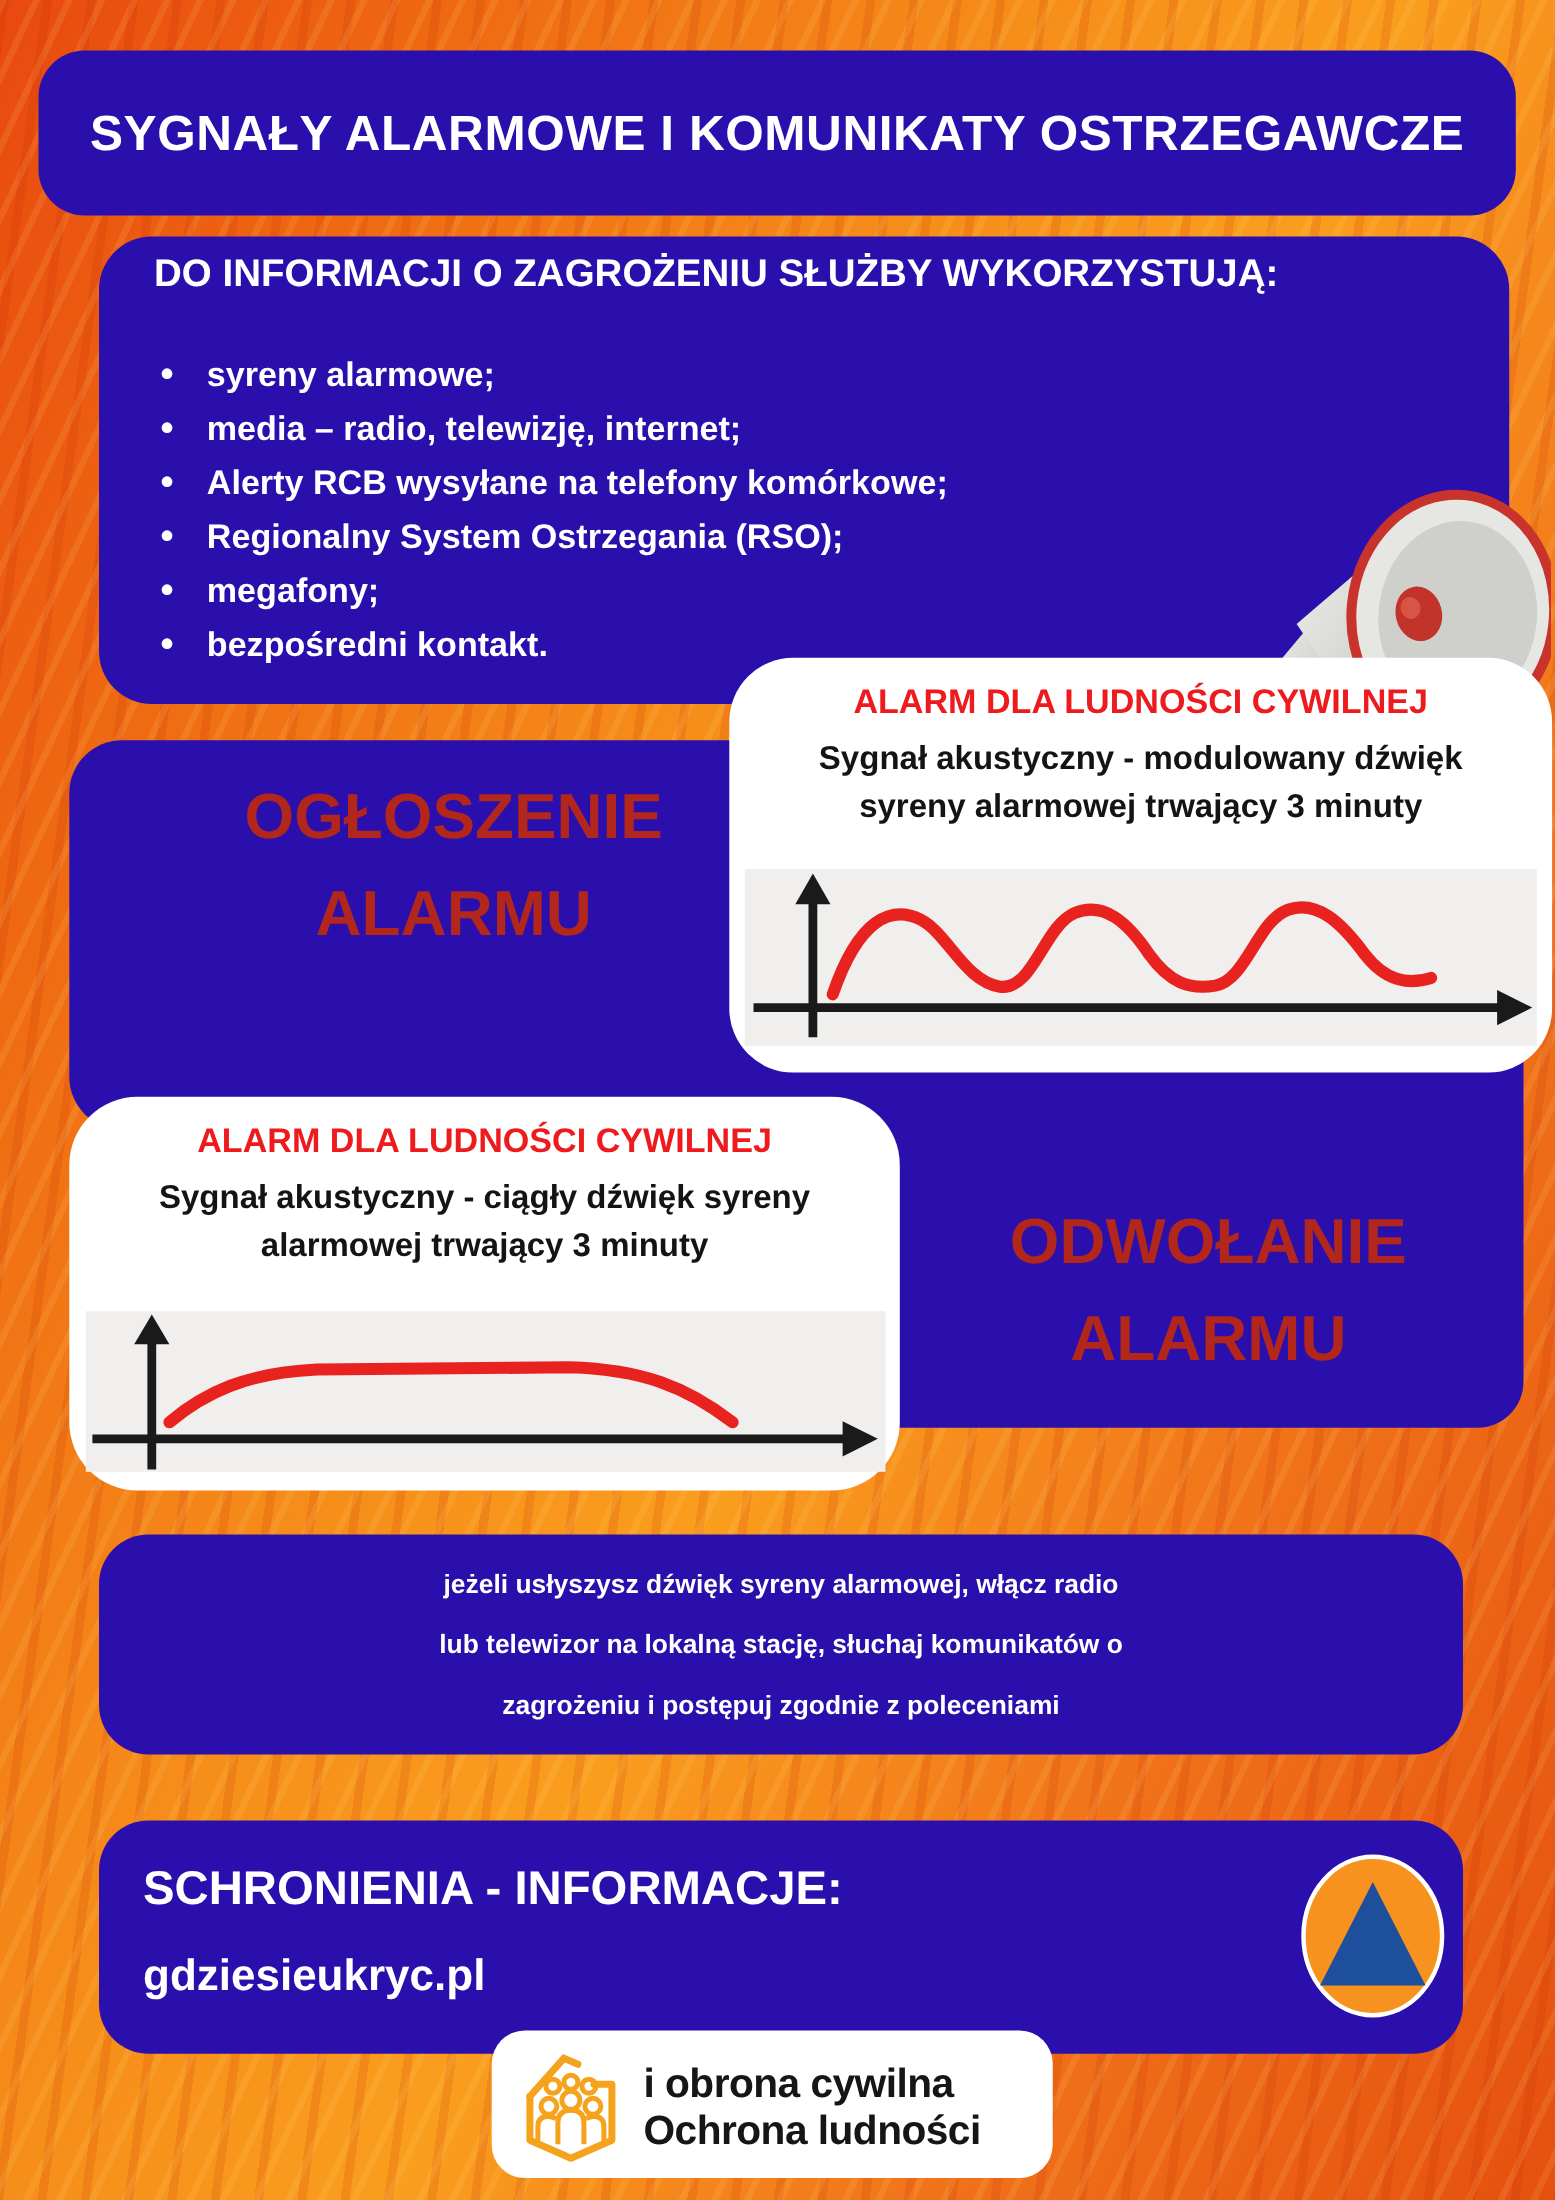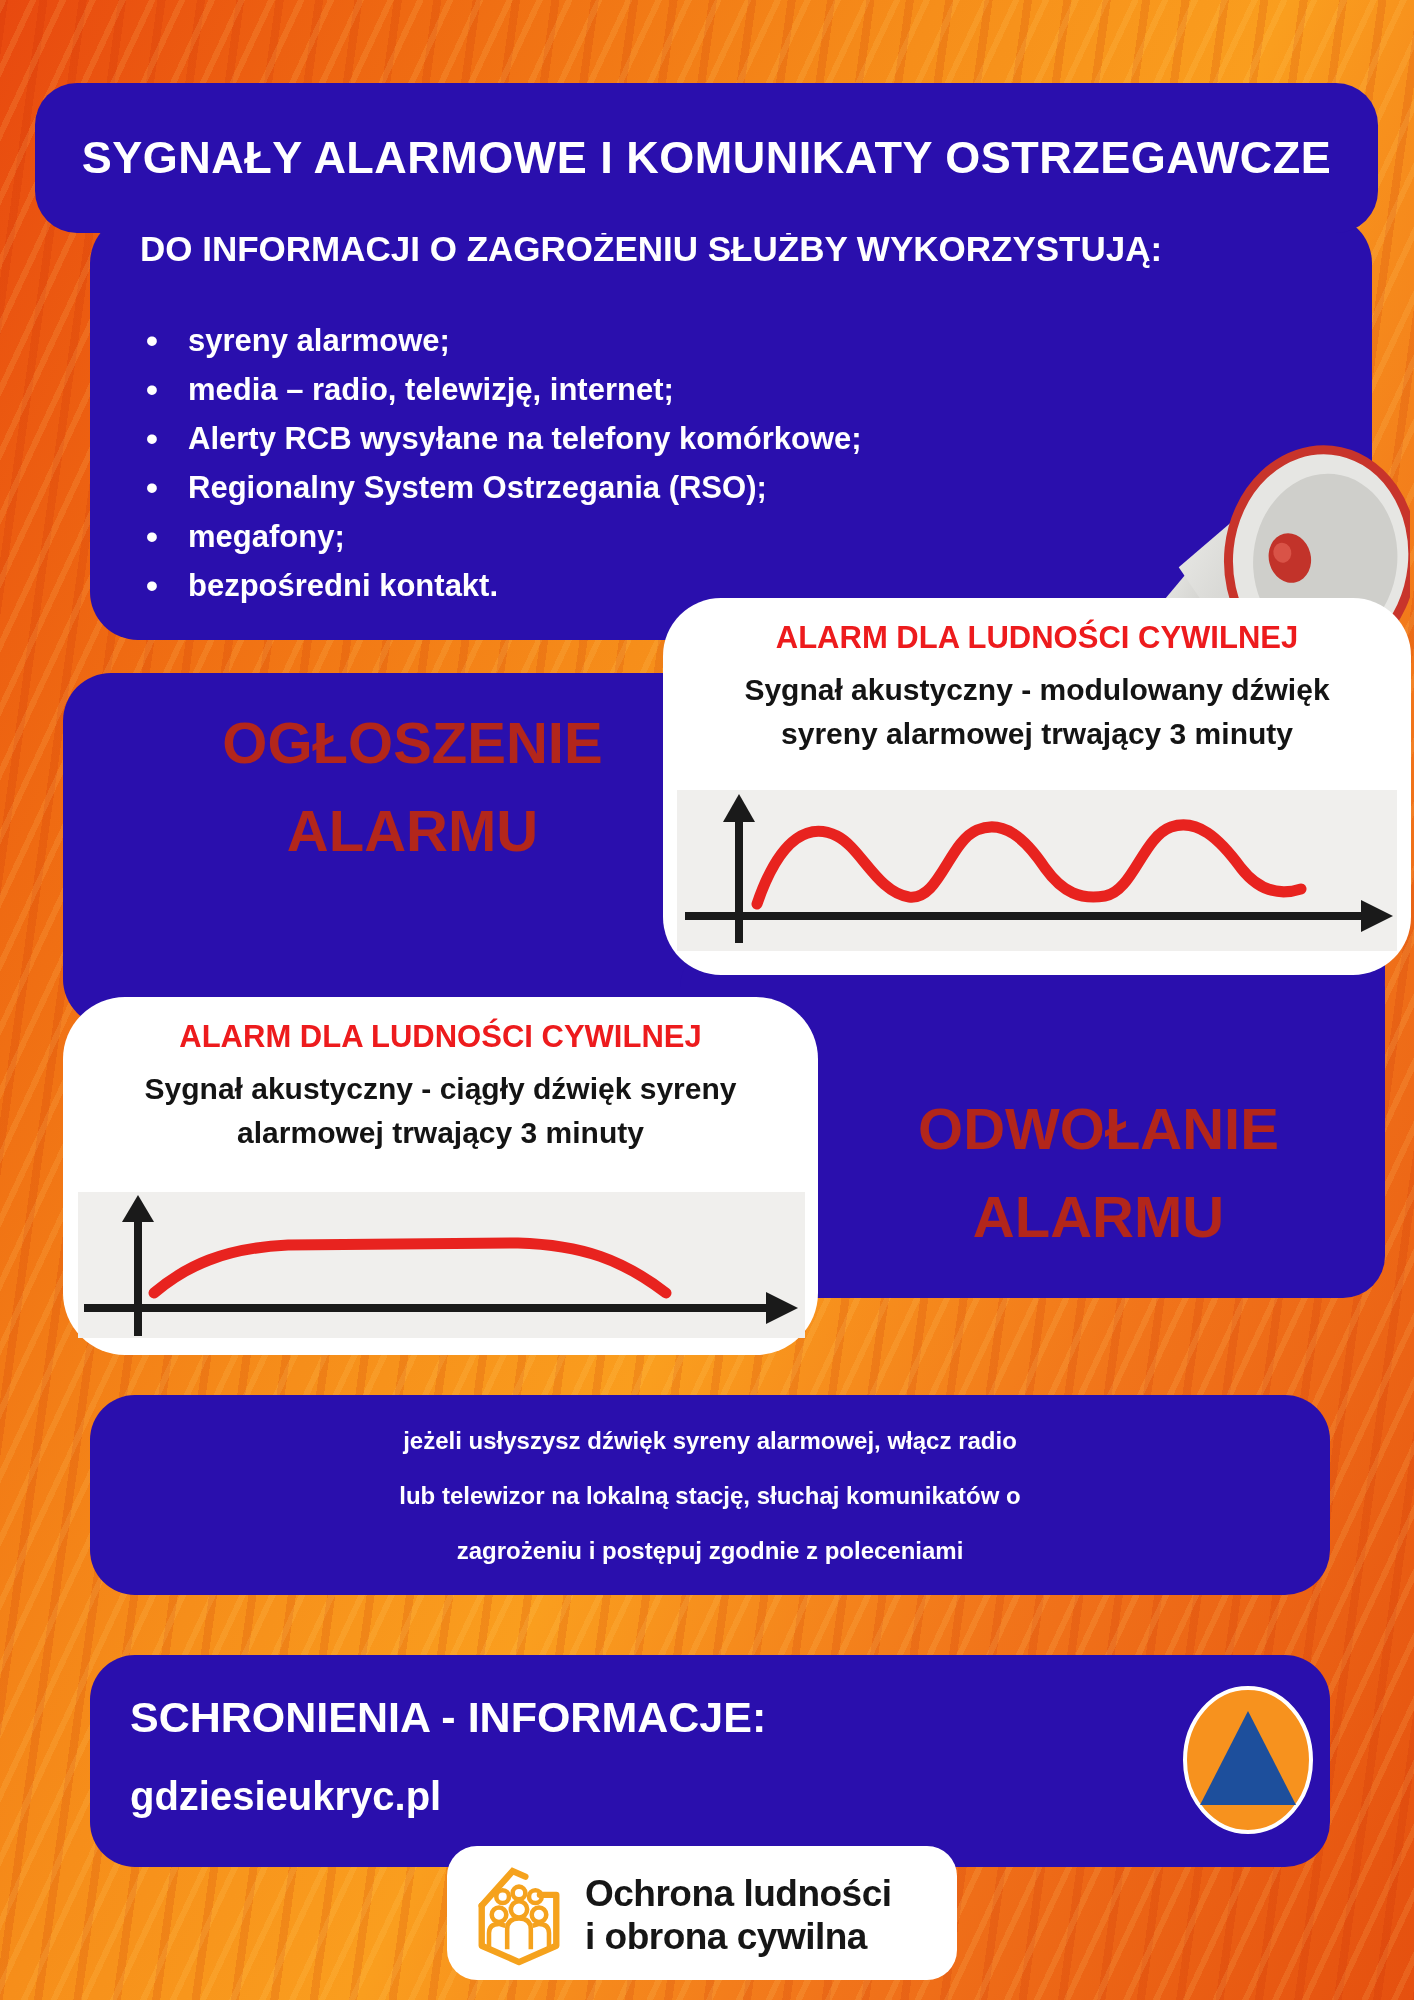--- a/index.html
+++ b/index.html
@@ -8,21 +8,21 @@
     font-family:"Liberation Sans", sans-serif;
     background:
       repeating-linear-gradient(115deg, rgba(255,225,130,0.12) 0px, rgba(255,225,130,0.12) 6px, rgba(0,0,0,0) 6px, rgba(0,0,0,0) 27px),
       repeating-linear-gradient(98deg, rgba(190,30,0,0.14) 0px, rgba(190,30,0,0.14) 8px, rgba(0,0,0,0) 8px, rgba(0,0,0,0) 39px),
       linear-gradient(115deg, #e8490f 0%, #ef6a12 18%, #f68e1a 40%, #fa9e1e 55%, #f1741a 75%, #e5500f 100%);
   }
   .blue-box { position:absolute; background:#2a0fad; }
   .card { position:absolute; background:#ffffff; z-index:3; }
 
   .header-bar { left:35px; top:46px; width:1343px; height:150px; border-radius:42px;
-    display:flex; align-items:center; justify-content:center; z-index:2;margin-top:37px; }
+    display:flex; align-items:center; justify-content:center; z-index:2; }
   .header-bar .title { color:#ffffff; font-weight:bold; font-size:45px; letter-spacing:0.5px; white-space:nowrap; }
 
   .info-box { left:90px; top:215px; width:1282px; height:425px; border-radius:48px; z-index:1; }
   .info-heading { position:absolute; left:50px; top:14px; font-size:35px; font-weight:bold; color:#ffffff; white-space:nowrap; }
   .info-bullets { position:absolute; left:52px; top:101px; margin:0; padding:0; list-style:none; }
   .info-bullets li { position:relative; padding-left:46px; font-size:31px; font-weight:bold; color:#ffffff; line-height:49px; white-space:nowrap; }
   .info-bullets li::before { content:"•"; position:absolute; left:4px; top:0; font-size:34px; }
 
   .megaphone { position:absolute; left:1020px; top:218px; width:300px; height:310px; z-index:2; }
 
@@ -174,18 +174,18 @@
       <circle cx="55" cy="38" r="7" stroke-width="5"></circle>
       <circle cx="73" cy="42" r="7" stroke-width="5"></circle>
       <circle cx="33" cy="62" r="8" stroke-width="5" fill="#ffffff"></circle>
       <path d="M22 98 L22 82 Q22 72 33 72 L40 74" stroke-width="5" fill="#ffffff"></path>
       <circle cx="77" cy="62" r="8" stroke-width="5" fill="#ffffff"></circle>
       <path d="M88 98 L88 82 Q88 72 77 72 L70 74" stroke-width="5" fill="#ffffff"></path>
       <circle cx="55" cy="56" r="9" stroke-width="5" fill="#ffffff"></circle>
       <path d="M42 100 L42 78 Q42 66 55 66 Q68 66 68 78 L68 100" stroke-width="5" fill="#ffffff"></path>
     </svg>
     <div class="footer-text">
+      <div>i obrona cywilna</div>
       <div>Ochrona ludności</div>
-      <div>i obrona cywilna</div>
     </div>
   </div>
 
 </div>
 
 </body></html>

